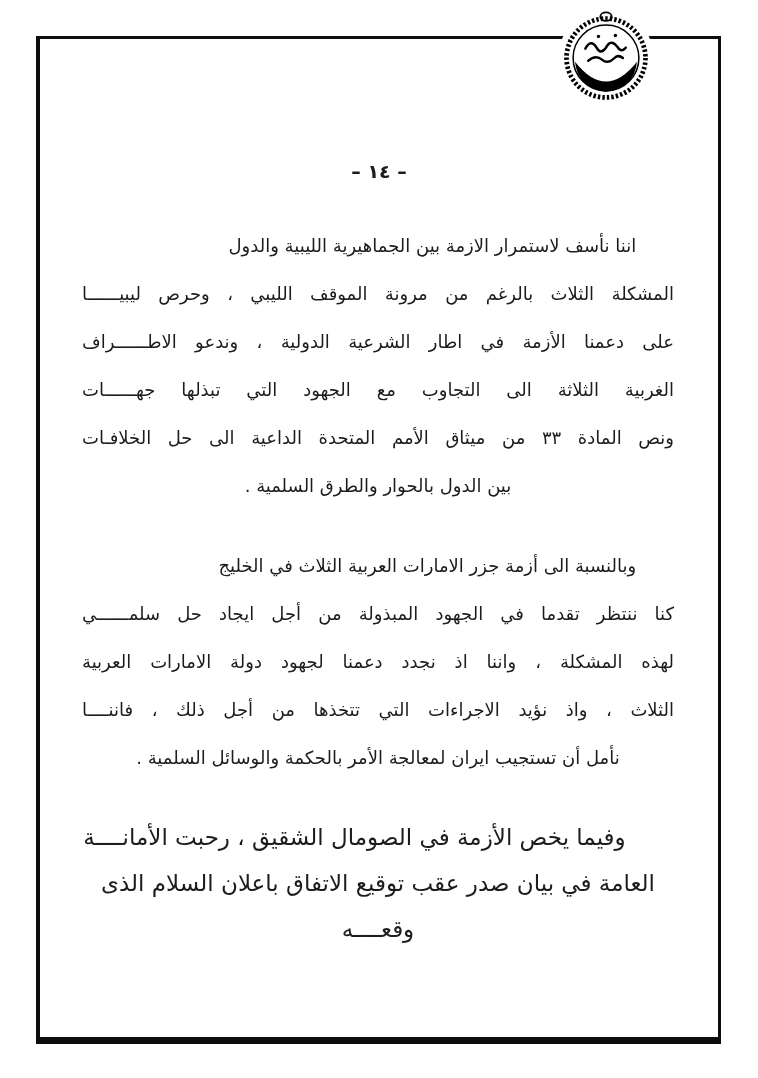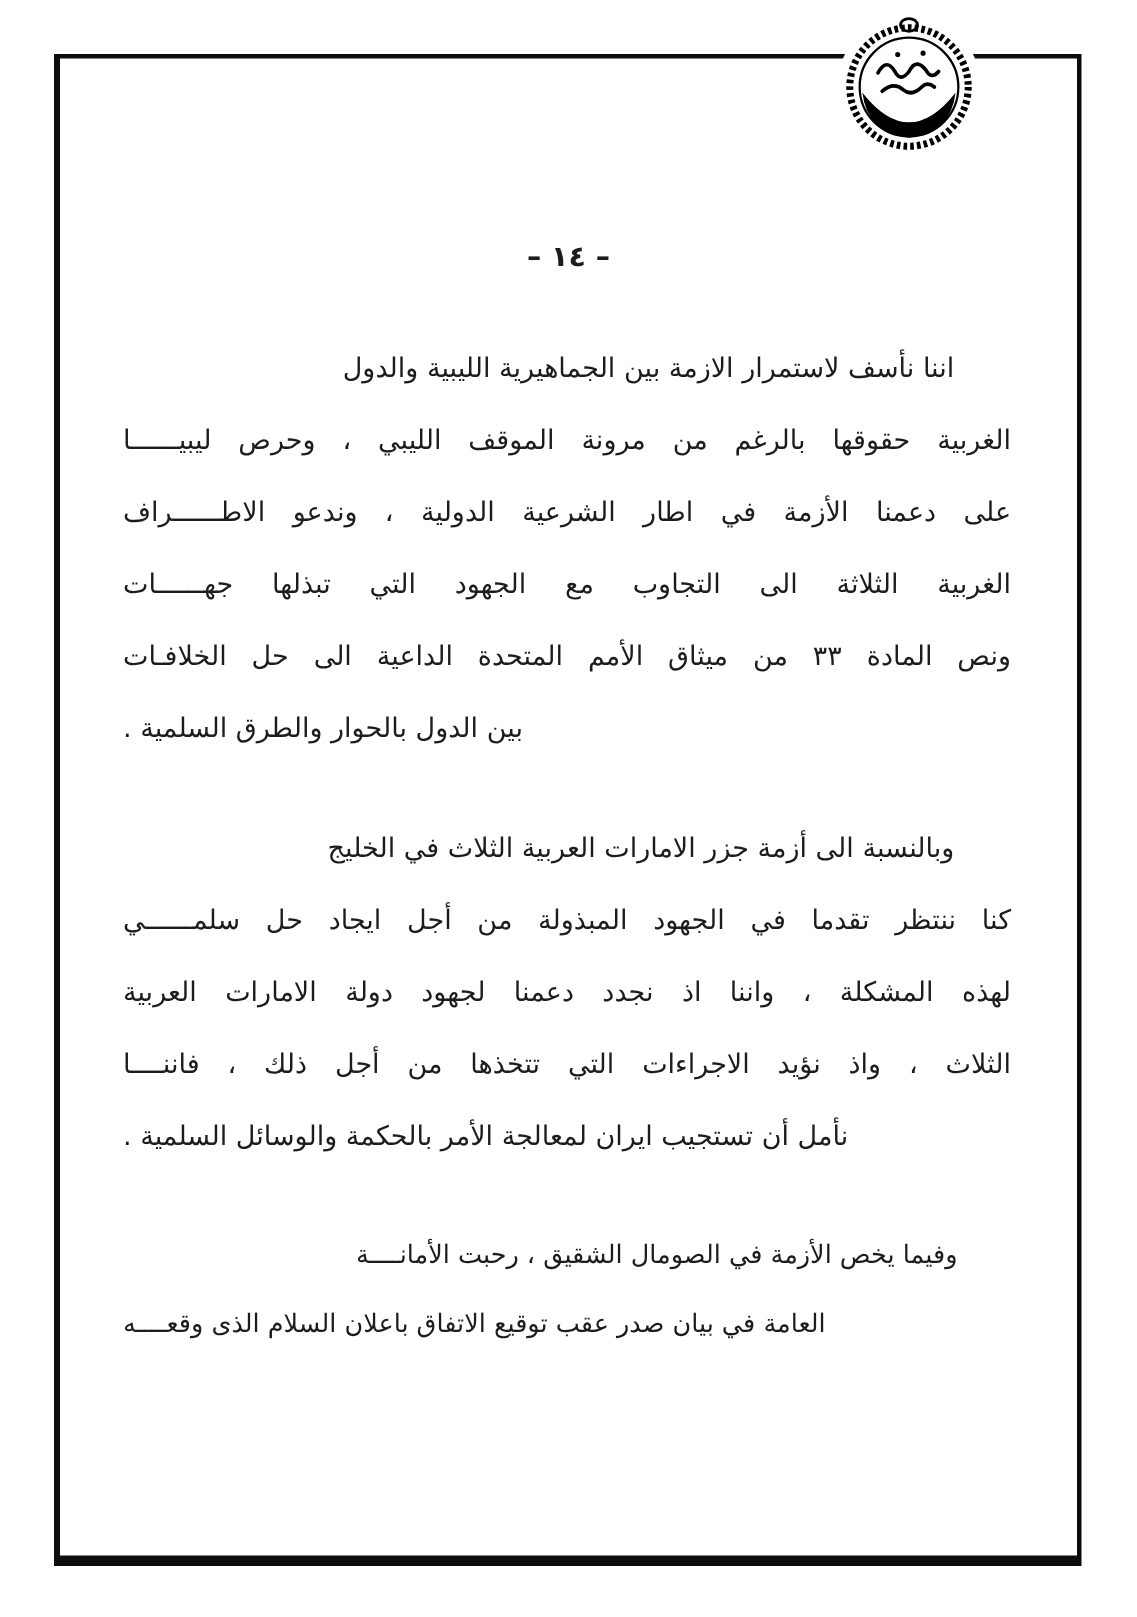--- a/index.html
+++ b/index.html
@@ -69,24 +69,24 @@
     text-align: justify;
     text-align-last: justify;
     white-space: normal;
   }
   .line.first {
     text-align: right;
     text-align-last: auto;
     padding-right: 2.1em;
   }
   .line.last {
-    text-align: left;
+    text-align: center;
     text-align-last: auto;
   }
-  .paragraph.tight { line-height: 46px; font-size: 17px; }
+  .paragraph.tight { line-height: 46px; font-size: 23px; }
 </style>
 </head>
 <body>
 
 <div class="scan-page">
 
   <div class="page-frame"></div>
 
   <div class="emblem">
     <svg viewBox="0 0 100 100" width="94" height="94" aria-hidden="true">
@@ -101,21 +101,21 @@
       <circle cx="60" cy="26" r="1.8" fill="#000"></circle>
     </svg>
   </div>
 
   <div class="page-number">– ١٤ –</div>
 
   <div class="text-body">
 
     <div class="paragraph">
       <div class="line first">اننا نأسف لاستمرار الازمة بين الجماهيرية الليبية والدول</div>
-      <div class="line">الغربية حقوقها بالرغم من مرونة الموقف الليبي ، وحرص ليبيــــــا</div>
+      <div class="line">المشكلة الثلاث بالرغم من مرونة الموقف الليبي ، وحرص ليبيــــــا</div>
       <div class="line">على دعمنا الأزمة في اطار الشرعية الدولية ، وندعو الاطــــــراف</div>
       <div class="line">الغربية الثلاثة الى التجاوب مع الجهود التي تبذلها جهــــــات</div>
       <div class="line">ونص المادة ٣٣ من ميثاق الأمم المتحدة الداعية الى حل الخلافـات</div>
       <div class="line last">بين الدول بالحوار والطرق السلمية .</div>
     </div>
 
     <div class="paragraph">
       <div class="line first">وبالنسبة الى أزمة جزر الامارات العربية الثلاث في الخليج</div>
       <div class="line">كنا ننتظر تقدما في الجهود المبذولة من أجل ايجاد حل سلمــــــي</div>
       <div class="line">لهذه المشكلة ، واننا اذ نجدد دعمنا لجهود دولة الامارات العربية</div>

